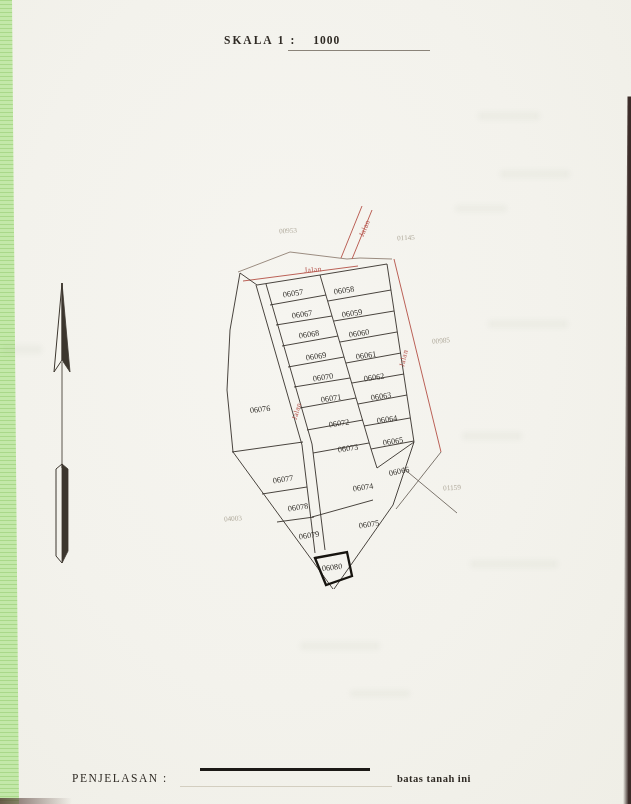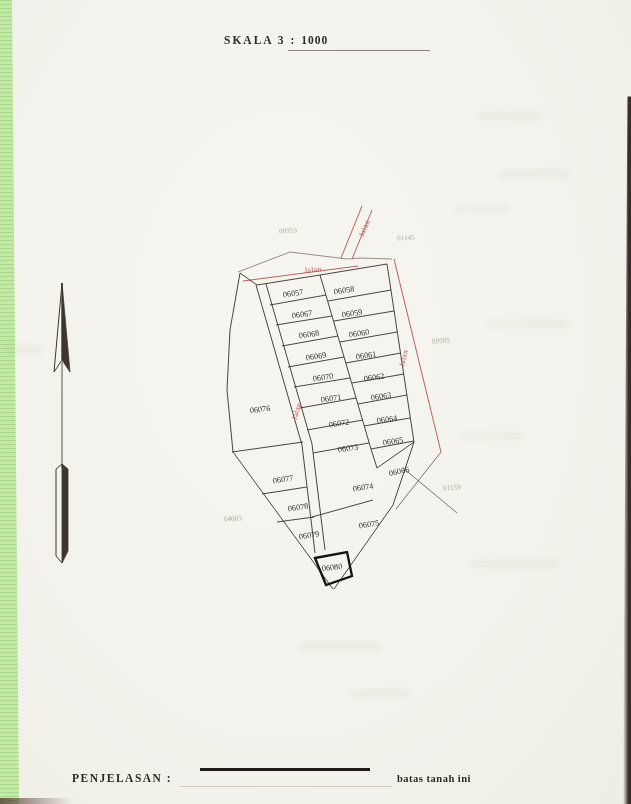--- a/index.html
+++ b/index.html
@@ -20,27 +20,27 @@
   }
   .scan-edge-bottom{
     position:absolute;left:0;bottom:0;width:72px;height:6px;
     background:linear-gradient(90deg,#4a2f2a 0%, rgba(74,47,42,0) 100%);
     opacity:.75;
   }
   .title-block{
     position:absolute;left:224px;top:34px;
     font-size:11.5px;font-weight:bold;color:#2f2a24;letter-spacing:2px;white-space:nowrap;
   }
-  .title-block .value{letter-spacing:1px;margin-left:5px;}
+  .title-block .value{letter-spacing:1px;margin-left:17px;}
   .title-underline{
     position:absolute;left:288px;top:50px;width:142px;height:1.2px;background:#8a8379;
   }
   .legend-label{
     position:absolute;left:72px;top:772px;
-    font-size:11.5px;font-weight:bold;color:#2f2a24;letter-spacing:1.5px;white-space:nowrap;
+    font-size:11.5px;font-weight:normal;color:#2f2a24;letter-spacing:1.5px;white-space:nowrap;
   }
   .legend-symbol-line{
     position:absolute;left:200px;top:768px;width:170px;height:3px;background:#1c1916;
   }
   .legend-faint-underline{
     position:absolute;left:180px;top:786px;width:212px;height:1px;background:#d3cec0;
   }
   .legend-desc{
     position:absolute;left:397px;top:773px;
     font-size:10.5px;font-weight:bold;color:#2f2a24;letter-spacing:.5px;white-space:nowrap;text-align:right;
@@ -63,21 +63,21 @@
 <div class="smudge" style="left:500px;top:170px;width:70px;height:8px;"></div>
 <div class="smudge" style="left:455px;top:205px;width:52px;height:7px;"></div>
 <div class="smudge" style="left:488px;top:320px;width:80px;height:8px;"></div>
 <div class="smudge" style="left:2px;top:345px;width:40px;height:9px;"></div>
 <div class="smudge" style="left:462px;top:432px;width:60px;height:8px;"></div>
 <div class="smudge" style="left:470px;top:560px;width:88px;height:8px;"></div>
 <div class="smudge" style="left:300px;top:642px;width:80px;height:8px;"></div>
 <div class="smudge" style="left:350px;top:690px;width:60px;height:7px;"></div>
 
 <div class="title-block">
-  <span>SKALA 3 :</span><span class="value">1000</span>
+  <span>SKALA 1 :</span><span class="value">1000</span>
 </div>
 <div class="title-underline"></div>
 
 <svg class="map-svg" width="631" height="804" viewBox="0 0 631 804">
 
   <g>
     <path d="M62 283 L54 372 L62 360 Z" fill="#f6f5ef" stroke="#3c362e" stroke-width="1"></path>
     <path d="M62 283 L70 372 L62 360 Z" fill="#3c362e" stroke="#3c362e" stroke-width="0.8"></path>
     <line x1="62" y1="362" x2="62" y2="468" stroke="#4a443a" stroke-width="0.9"></line>
     <path d="M62 464 L56 469 L56 556 L62 563" fill="none" stroke="#3c362e" stroke-width="1"></path>

